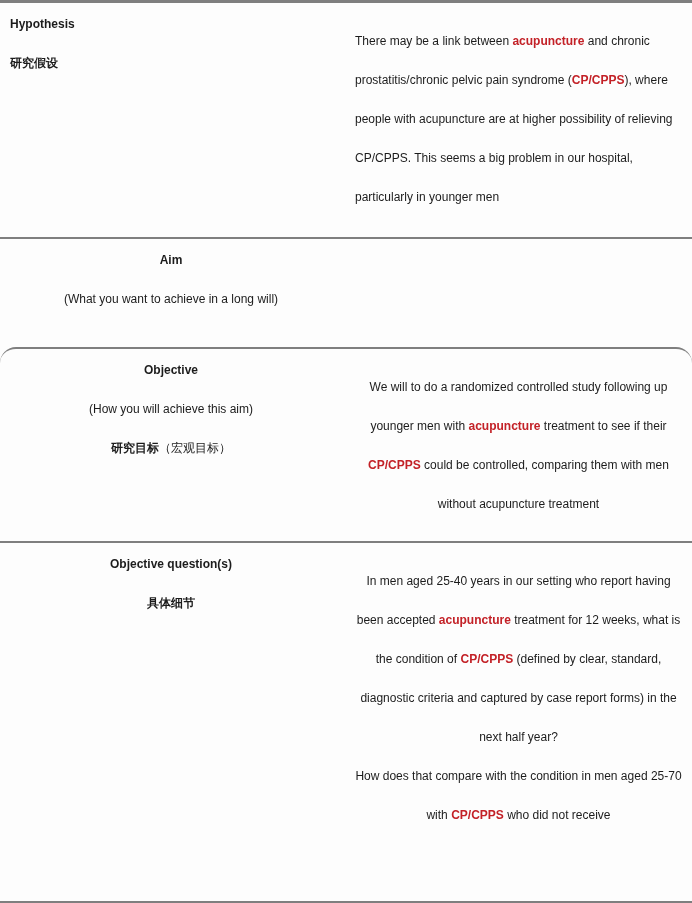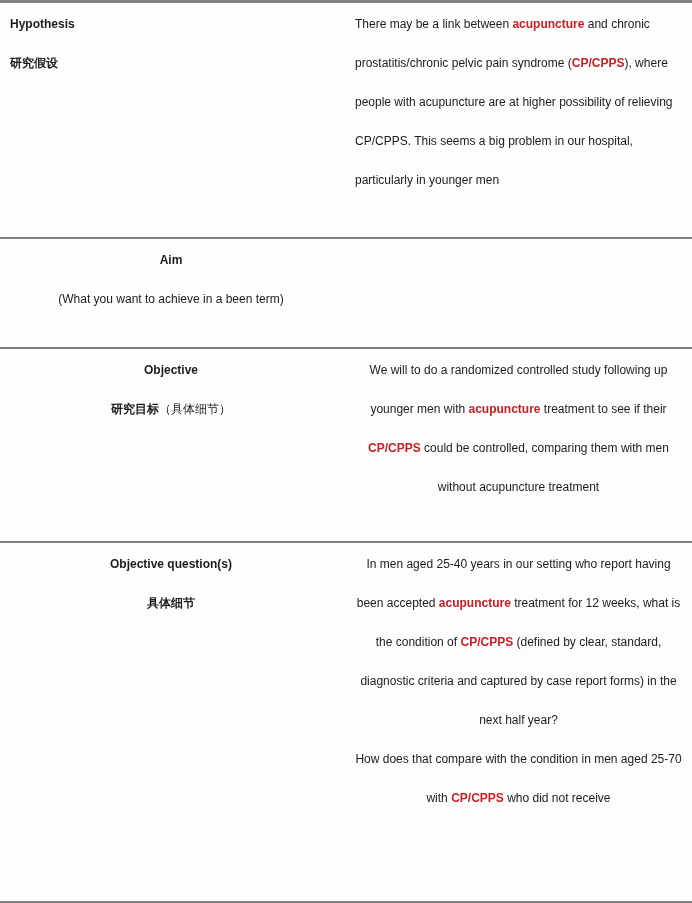--- a/index.html
+++ b/index.html
@@ -21,33 +21,34 @@
   .row {
     display: flex;
     box-sizing: border-box;
   }
   .row + .row {
     border-top: 2px solid var(--border-color, #7f7f7f);
     text-align: center;
   }
   .row-hypothesis        { min-height: 234px; }
   .row-aim               { min-height: 110px; }
-  .row-objective         { min-height: 194px; }
+  .row-objective         { min-height: 194px; border-radius: 16px; }
   .row-research-question { min-height: 353px; }
 
   .cell-label {
     width: 346px;
     box-sizing: border-box;
     padding: 2px 14px 0 10px;
     flex-shrink: 0;
   }
   .cell-content {
     flex: 1;
     box-sizing: border-box;
     padding: 2px 10px 0 9px;
+    margin-top: 17px;
   }
   .label-line, .cell-content p {
     font-size: 12px;
     line-height: 39px;
     margin: 0;
   }
   .seg-bold { font-weight: bold; }
   .seg-red  { font-weight: bold; color: var(--accent-red, #c32127); }
 </style>
 </head>
@@ -59,27 +60,28 @@
         <div class="label-line"><span class="seg-bold">Hypothesis</span></div>
         <div class="label-line"><span class="seg-bold">研究假设</span></div>
       </div>
       <div class="cell-content">
         <p><span>There may be a link between </span><span class="seg-red">acupuncture</span><span> and chronic prostatitis/chronic pelvic pain syndrome (</span><span class="seg-red">CP/CPPS</span><span>), where people with acupuncture are at higher possibility of relieving CP/CPPS. This seems a big problem in our hospital, particularly in younger men</span></p>
       </div>
     </div>
     <div class="row row-aim">
       <div class="cell-label">
         <div class="label-line"><span class="seg-bold">Aim</span></div>
-        <div class="label-line"><span>(What you want to achieve in a been term)</span></div>
+        <div class="label-line"><span>(What you want to achieve in a long will)</span></div>
       </div>
     </div>
     <div class="row row-objective">
       <div class="cell-label">
         <div class="label-line"><span class="seg-bold">Objective</span></div>
-        <div class="label-line"><span class="seg-bold">研究目标</span><span>（具体细节）</span></div>
+        <div class="label-line"><span>(How you will achieve this aim)</span></div>
+        <div class="label-line"><span class="seg-bold">研究目标</span><span>（宏观目标）</span></div>
       </div>
       <div class="cell-content">
         <p><span>We will to do a randomized controlled study following up younger men with </span><span class="seg-red">acupuncture</span><span> treatment to see if their </span><span class="seg-red">CP/CPPS</span><span> could be controlled, comparing them with men without acupuncture treatment</span></p>
       </div>
     </div>
     <div class="row row-research-question">
       <div class="cell-label">
         <div class="label-line"><span class="seg-bold">Objective question(s)</span></div>
         <div class="label-line"><span class="seg-bold">具体细节</span></div>
       </div>

